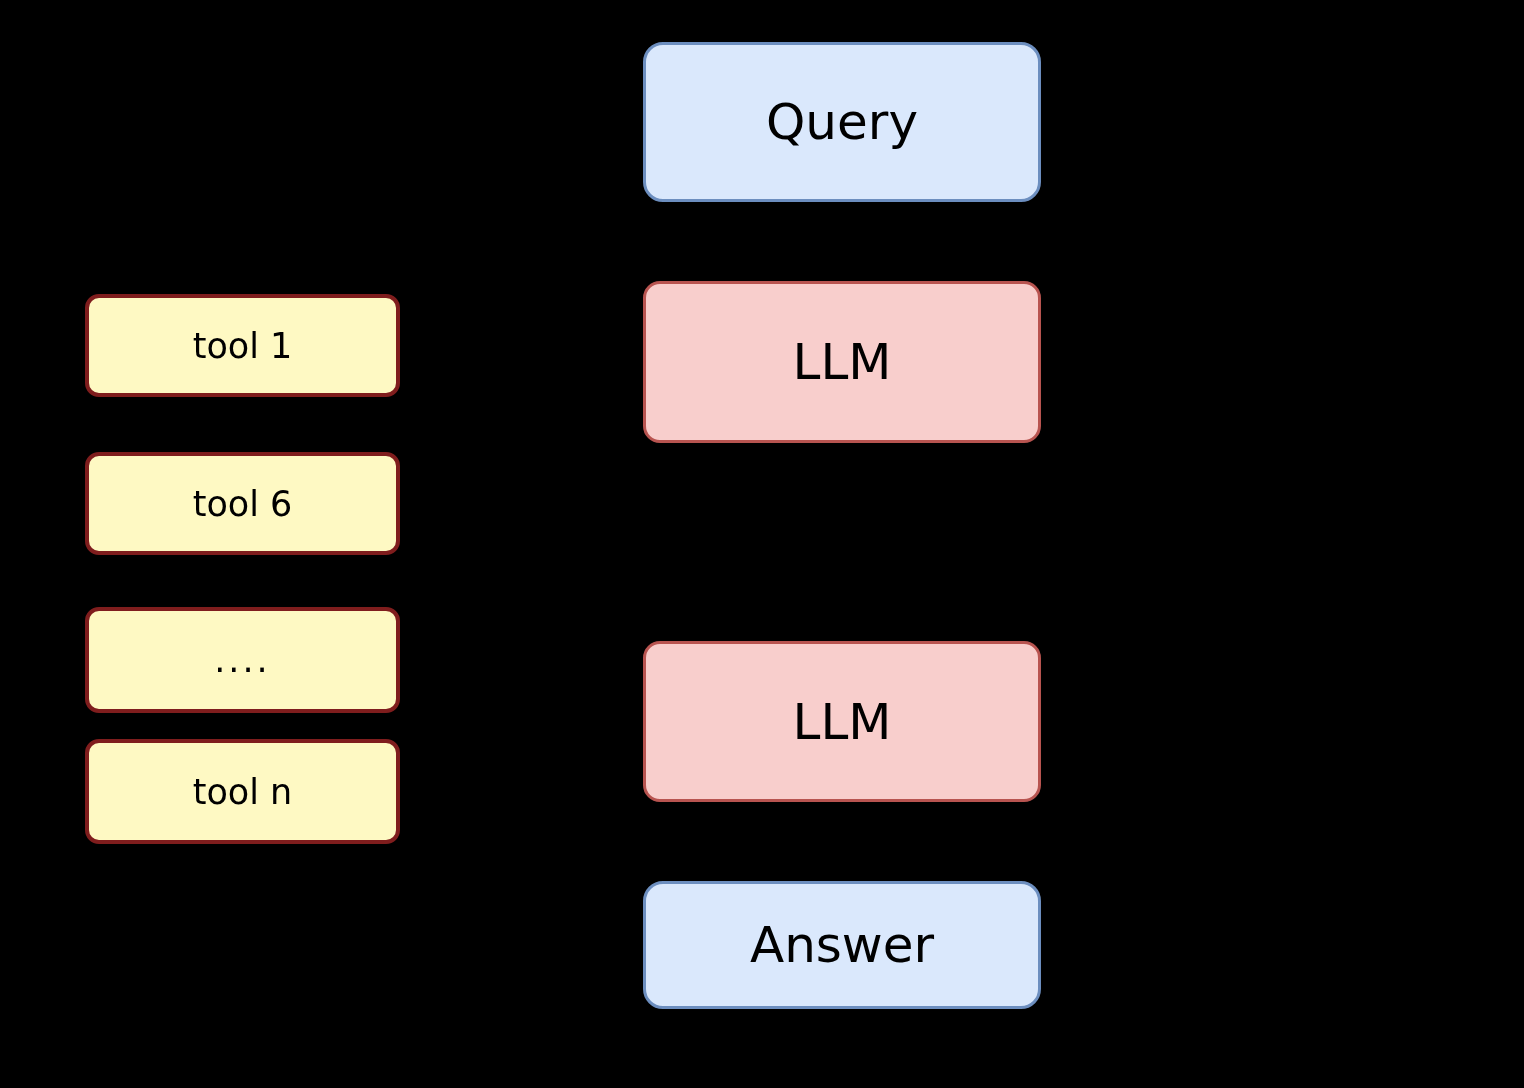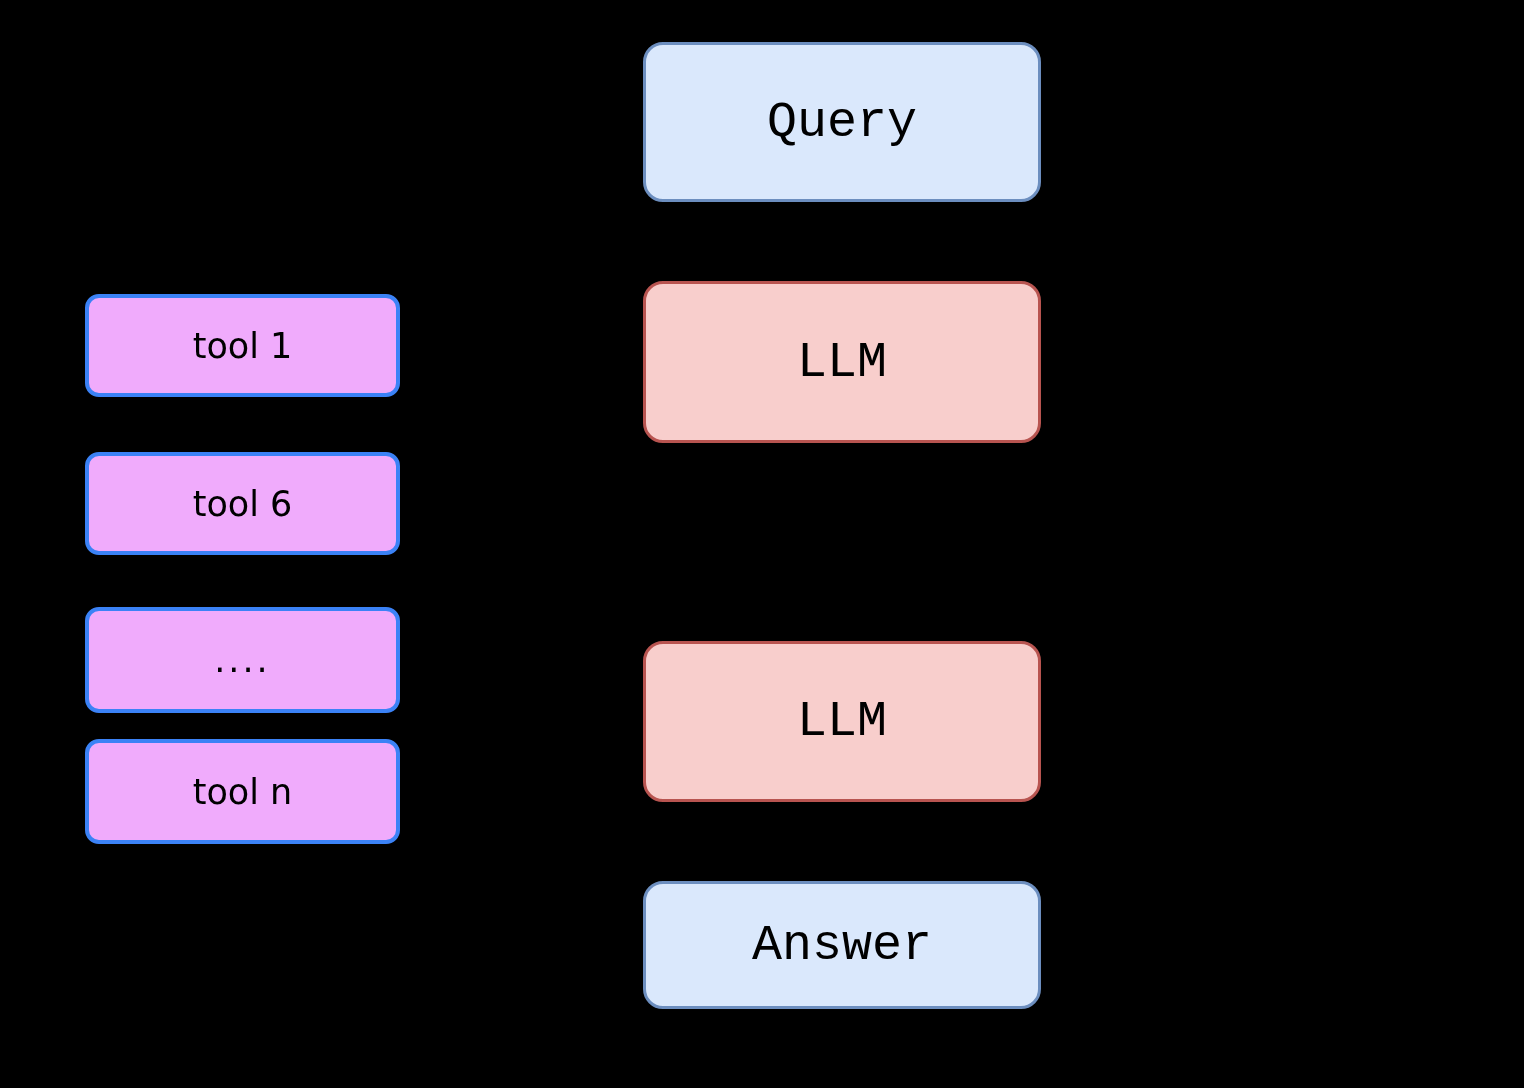--- a/index.html
+++ b/index.html
@@ -25,41 +25,41 @@
     text-align: center;
   }
   
   .flow-node {
     left: 643px;
     width: 398px;
     border-radius: 20px;
     border-style: solid;
     border-width: 3px;
     font-size: 50px;
-    font-family: Liberation Mono, monospace;
   }
   .style-blue {
     background: #dae8fc;
     border-color: #6c8ebf;
   }
   .style-red {
     background: #f8cecc;
     border-color: #b85450;
+    border-radius: 17px;
   }
   .node-query  { top: 42px;  height: 160px; }
   .node-llm-1  { top: 281px; height: 162px; }
   .node-llm-2  { top: 641px; height: 161px; }
   .node-answer { top: 881px; height: 128px; }
 
   
   .tool-node {
     left: 85px;
     width: 315px;
-    background: #f0abfc;
-    border: 4px solid #3b82f6;
+    background: #fef9c3;
+    border: 4px solid #7f1d1d;
     border-radius: 14px;
     font-size: 35px;
   }
   .node-tool-1    { top: 294px; height: 103px; }
   .node-tool-2    { top: 452px; height: 103px; }
   .node-tool-dots { top: 607px; height: 106px; letter-spacing: 3px; }
   .node-tool-n    { top: 739px; height: 105px; }
 </style>
 </head>
 <body>

